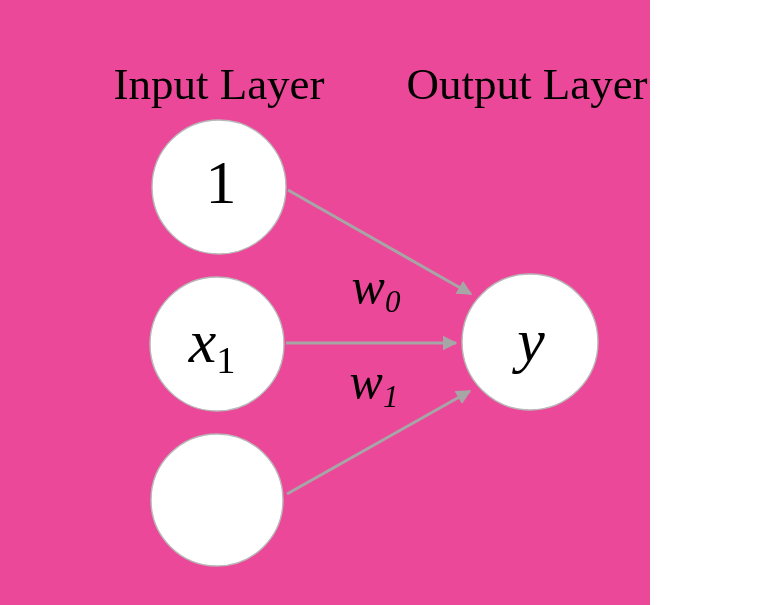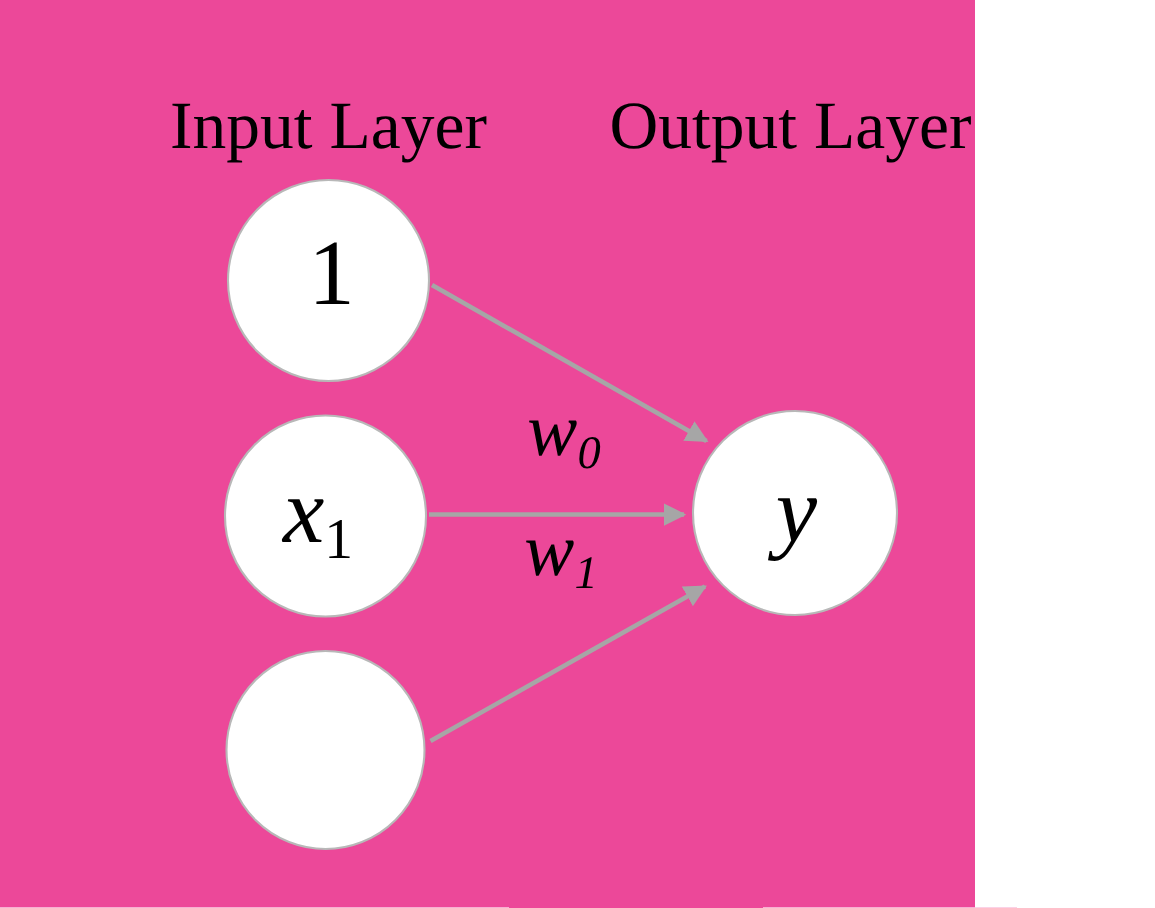--- a/index.html
+++ b/index.html
@@ -83,17 +83,17 @@
   <div class="label node-label" style="left:212px; top:345px;">
     <span class="italic">x</span><span class="sub">1</span>
   </div>
   <div class="label node-label" style="left:531px; top:344px;">
     <span class="italic">y</span><span class="sub"></span>
   </div>
 
   <div class="label weight-label" style="left:376px; top:270px;margin-top:19px;">
     <span>w</span><span class="sub">0</span>
   </div>
-  <div class="label weight-label" style="left:374px; top:369px;">
+  <div class="label weight-label" style="left:374px; top:384px;">
     <span>w</span><span class="sub">1</span>
   </div>
 
 </div>
 
 </body></html>

